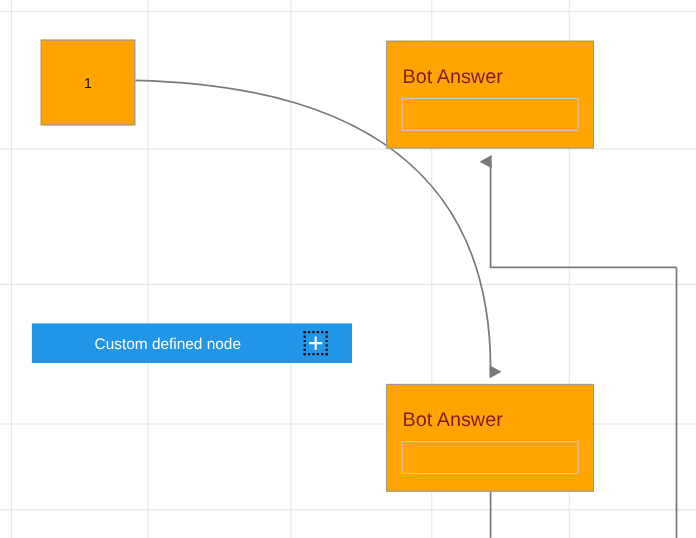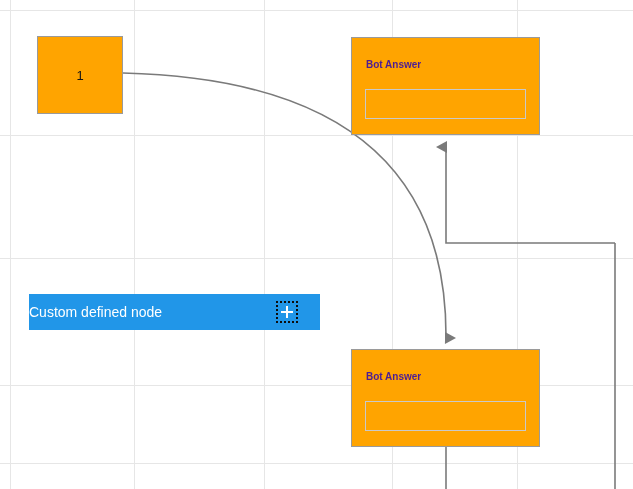--- a/index.html
+++ b/index.html
@@ -41,25 +41,24 @@
   }
   .node-square-label {
     font-size: 13px;
     color: #141414;
     line-height: 1;
   }
   .node-title {
     position: absolute;
     left: 14px;
     top: 22px;
-    font-size: 10px;
-    color: #4c1d95;
+    font-size: 18px;
+    color: #7f1d1d;
     line-height: 1;
     white-space: nowrap;
-    font-weight: bold;
   }
   .node-slot {
     position: absolute;
     left: 13px;
     right: 13px;
     top: 51px;
     height: 30px;
     box-sizing: border-box;
     border: 1px solid #c9c9c9;
     background: transparent;
@@ -75,20 +74,21 @@
     background: #2196E8;
     display: flex;
     align-items: center;
   }
   #palette-label {
     font-size: 14px;
     color: #ffffff;
     line-height: 1;
     white-space: nowrap;
     flex: 1 1 auto;
+    text-align: center;
   }
   #palette-add {
     margin-right: 22px;
     width: 22px;
     height: 22px;
     box-sizing: border-box;
     border: 2px dotted #0d0d0d;
     display: flex;
     align-items: center;
     justify-content: center;

